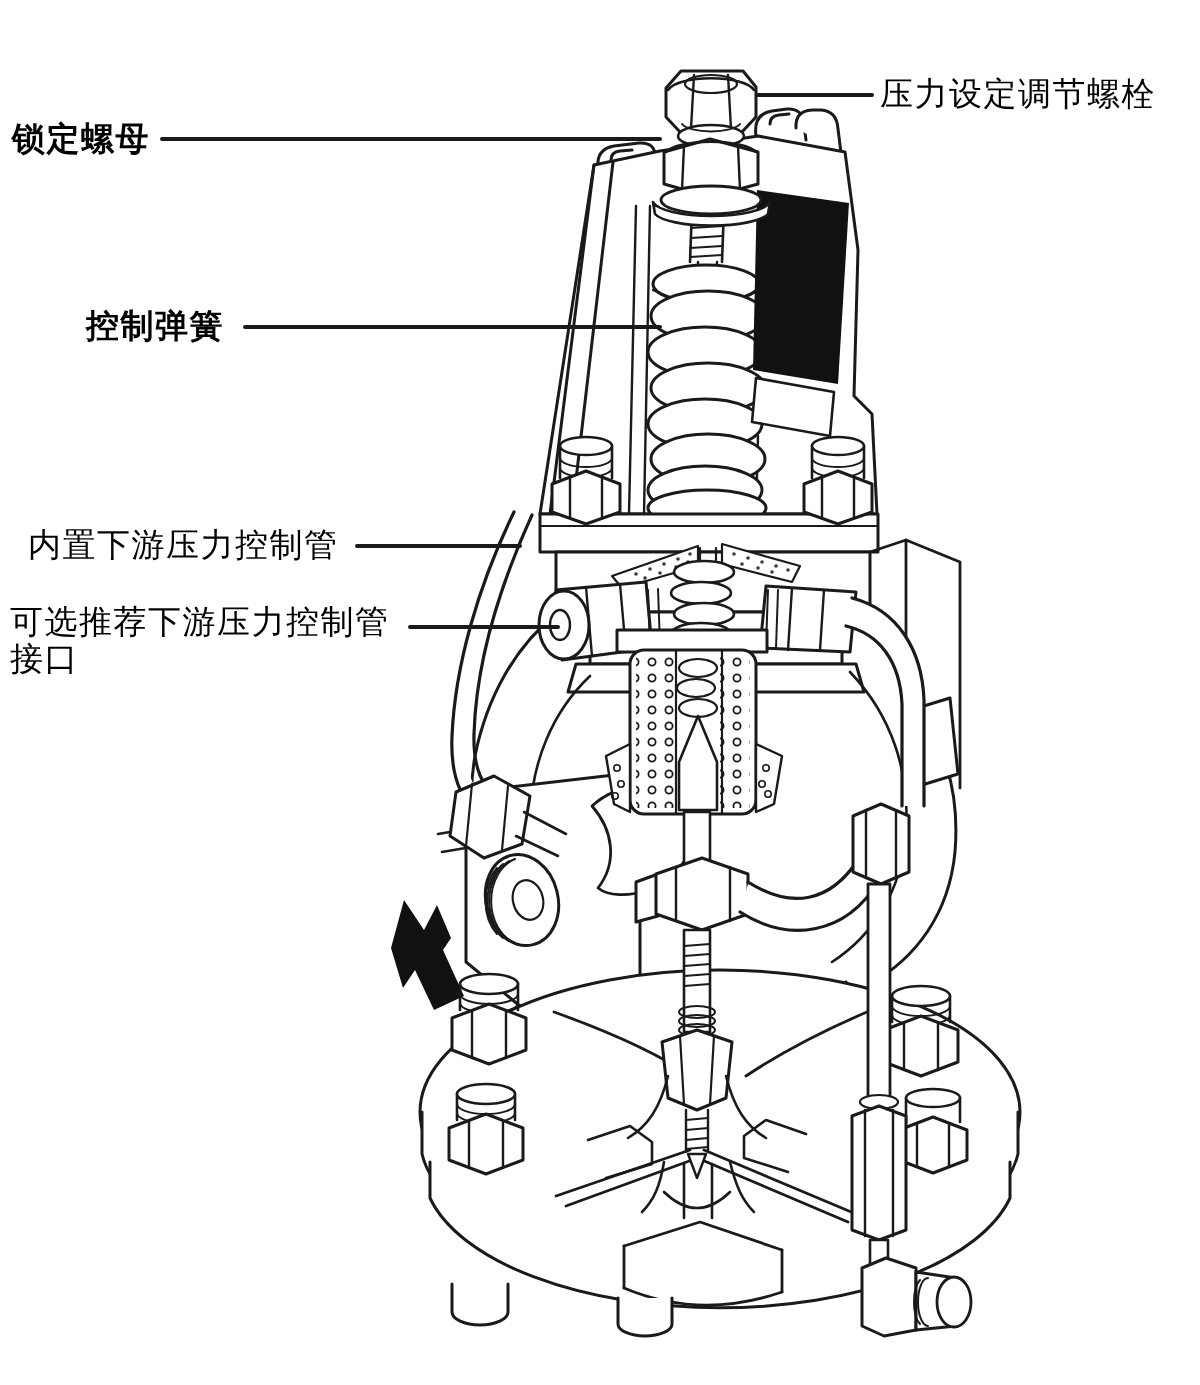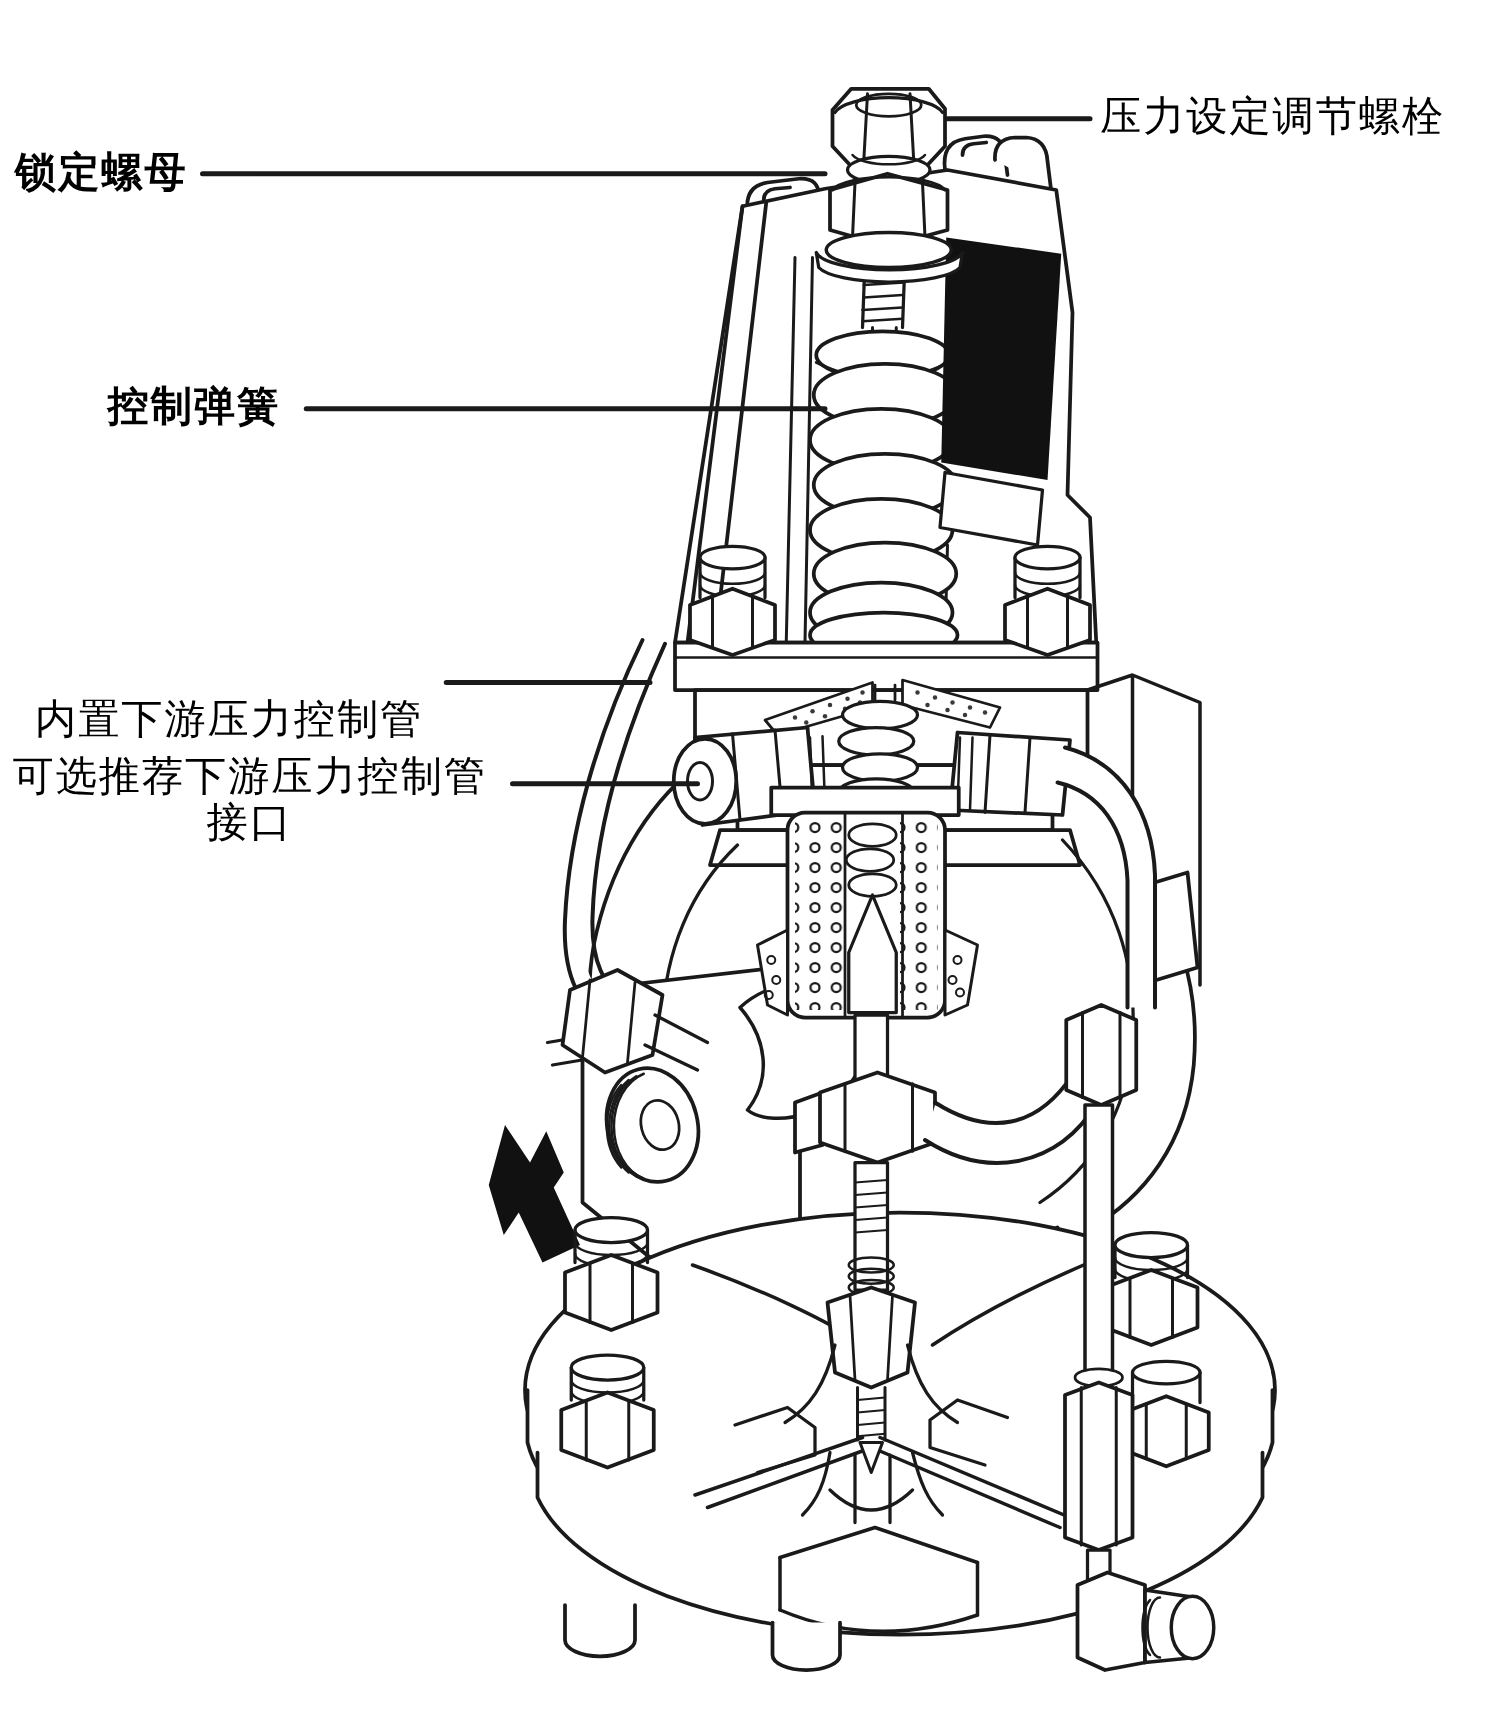--- a/index.html
+++ b/index.html
@@ -339,20 +339,20 @@
     </g>
   </g>
 </svg>
 
 <div class="cjk-label" style="left:880px;top:76px;">压力设定调节螺栓</div>
 
 <div class="cjk-label" style="left:12px;top:121px;font-weight:bold;">锁定螺母</div>
 
 <div class="cjk-label" style="left:86px;top:308px;font-weight:bold;">控制弹簧</div>
 
-<div class="cjk-label" style="left:28px;top:527px;margin-top:31px;">内置下游压力控制管</div>
-
-<div class="cjk-label" style="left:10px;top:604px;text-align:center;">
+<div class="cjk-label" style="left:28px;top:527px;">内置下游压力控制管</div>
+
+<div class="cjk-label" style="left:10px;top:604px;">
   <span>可选推荐下游压力控制管</span>
   <span>接口</span>
 </div>
 
 </div>
 
 </body></html>

